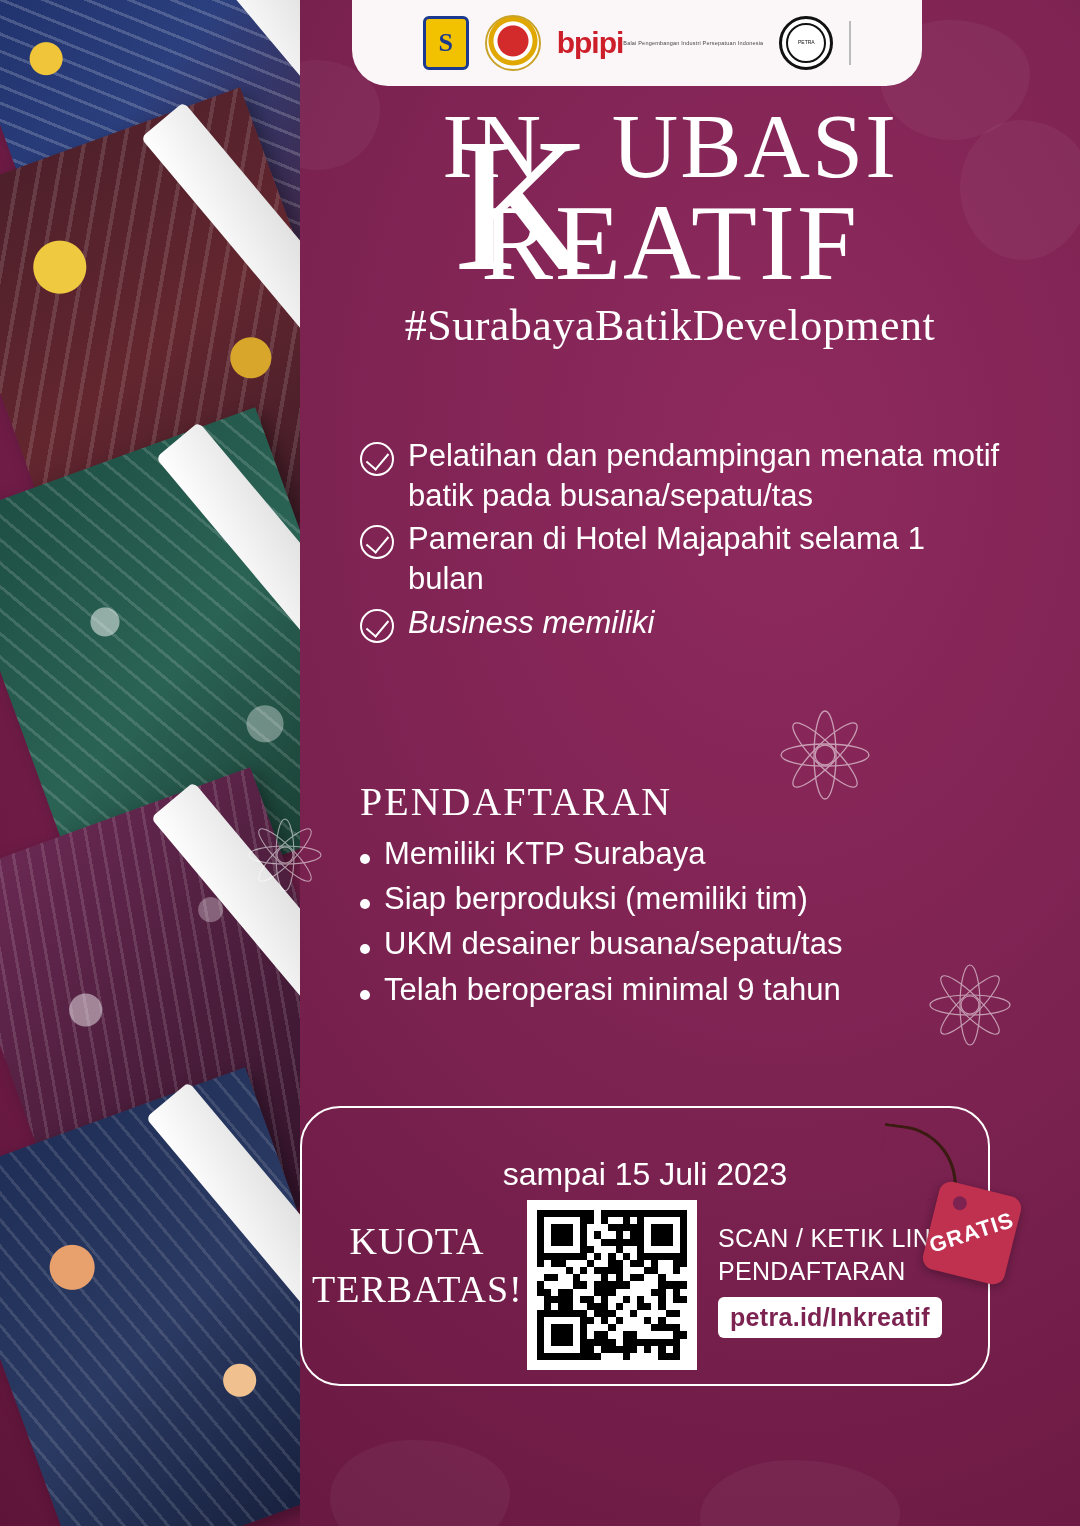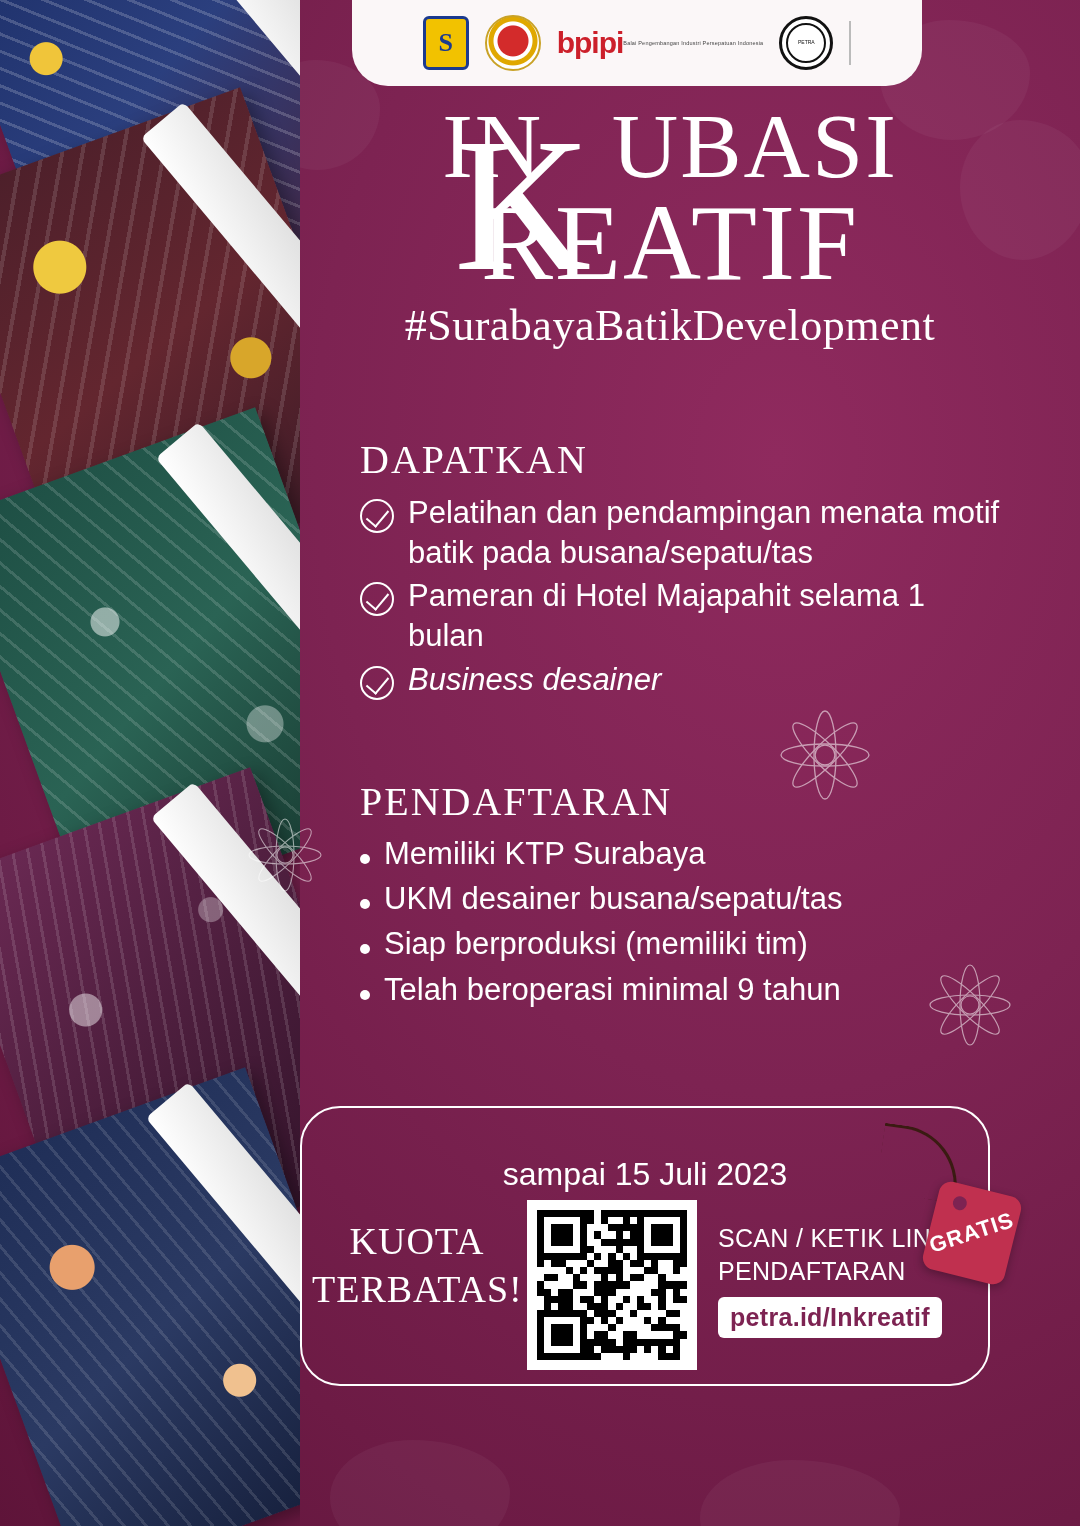--- a/index.html
+++ b/index.html
@@ -339,48 +339,47 @@
     <g stroke="#ffffff" stroke-width="1.2" fill="none">
       <ellipse cx="50" cy="50" rx="10" ry="40"></ellipse>
         <ellipse cx="50" cy="50" rx="10" ry="40" transform="rotate(45 50 50)"></ellipse>
       <ellipse cx="50" cy="50" rx="10" ry="40" transform="rotate(90 50 50)"></ellipse>
         <ellipse cx="50" cy="50" rx="10" ry="40" transform="rotate(135 50 50)"></ellipse>
       <circle cx="50" cy="50" r="9"></circle>
     </g>
   </svg>
 
   <div class="section" style="left:360px;top:436px;width:640px;">
-    <div class="sec-head">DAPATKAN</div>
     <div class="item">
       <div class="check"></div>
       <div class="item-text">Pelatihan dan pendampingan menata motif batik pada busana/sepatu/tas</div>
     </div>
     <div class="item">
       <div class="check"></div>
       <div class="item-text">Pameran di Hotel Majapahit selama 1 bulan</div>
     </div>
     <div class="item">
       <div class="check"></div>
-      <div class="item-text italic">Business desainer</div>
+      <div class="item-text italic">Business memiliki</div>
     </div>
   </div>
 
   <div class="section" style="left:360px;top:778px;width:640px;">
     <div class="sec-head">PENDAFTARAN</div>
     <div class="bullet-row">
       <div class="dot"></div>
       <div class="bullet-text">Memiliki KTP Surabaya</div>
     </div>
     <div class="bullet-row">
       <div class="dot"></div>
-      <div class="bullet-text">UKM desainer busana/sepatu/tas</div>
+      <div class="bullet-text">Siap berproduksi (memiliki tim)</div>
     </div>
     <div class="bullet-row">
       <div class="dot"></div>
-      <div class="bullet-text">Siap berproduksi (memiliki tim)</div>
+      <div class="bullet-text">UKM desainer busana/sepatu/tas</div>
     </div>
     <div class="bullet-row">
       <div class="dot"></div>
       <div class="bullet-text">Telah beroperasi minimal 9 tahun</div>
     </div>
   </div>
 
   <div class="reg-card"></div>
   <div class="reg-sub">sampai 15 Juli 2023</div>
   <div class="kuota">KUOTA TERBATAS!</div>

